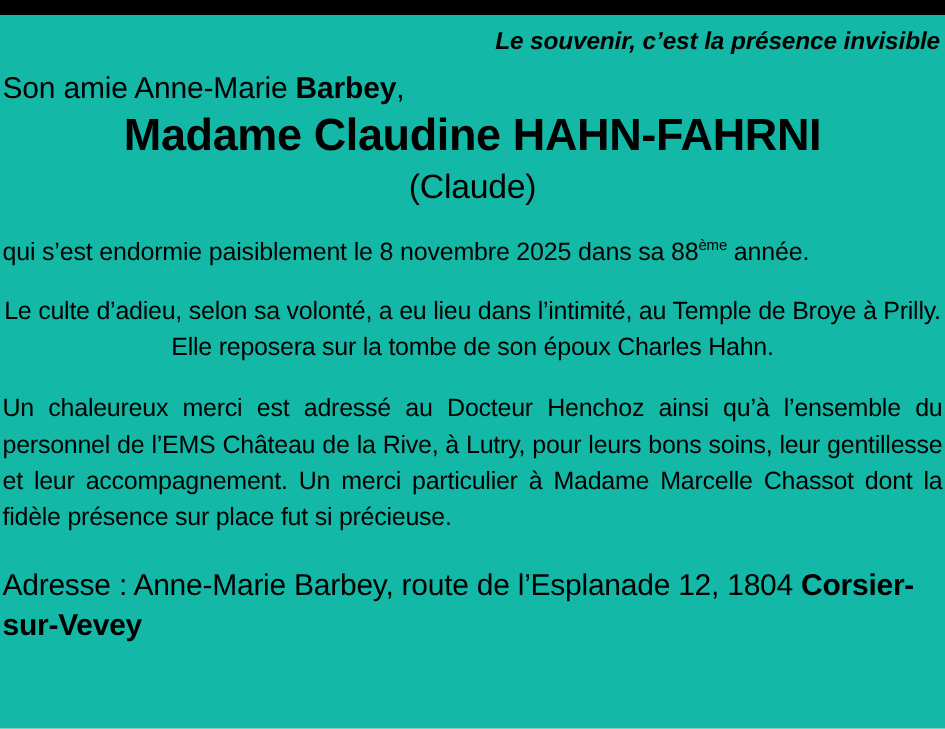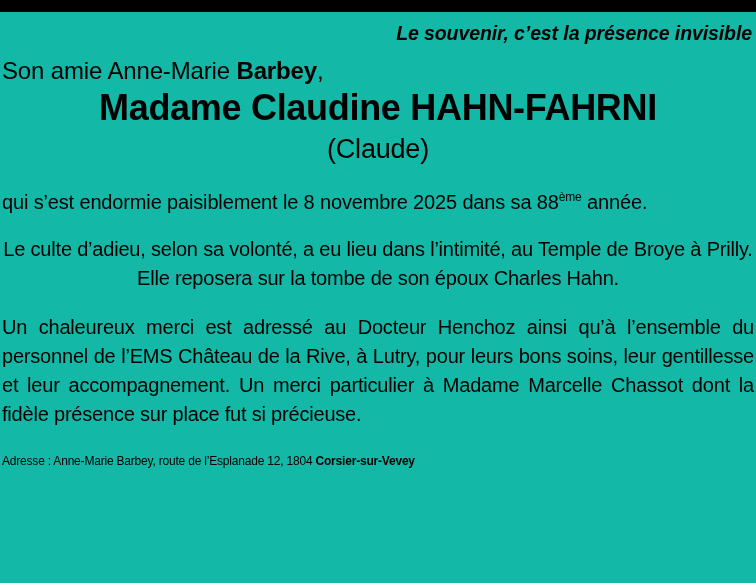--- a/index.html
+++ b/index.html
@@ -82,21 +82,21 @@
     font-size: 20px;
     line-height: 1.45;
     margin-top: 20px;
     letter-spacing: -0.2px;
     text-align: justify;
   }
   .para.nojustify {
     text-align: center;
   }
   .address {
-    font-size: 12px;
+    font-size: 24px;
     line-height: 1.35;
     margin-top: 24px;
     letter-spacing: -0.2px;
   }
   .address .bold {
     font-weight: bold;
   }
 </style>
 </head>
 <body>

